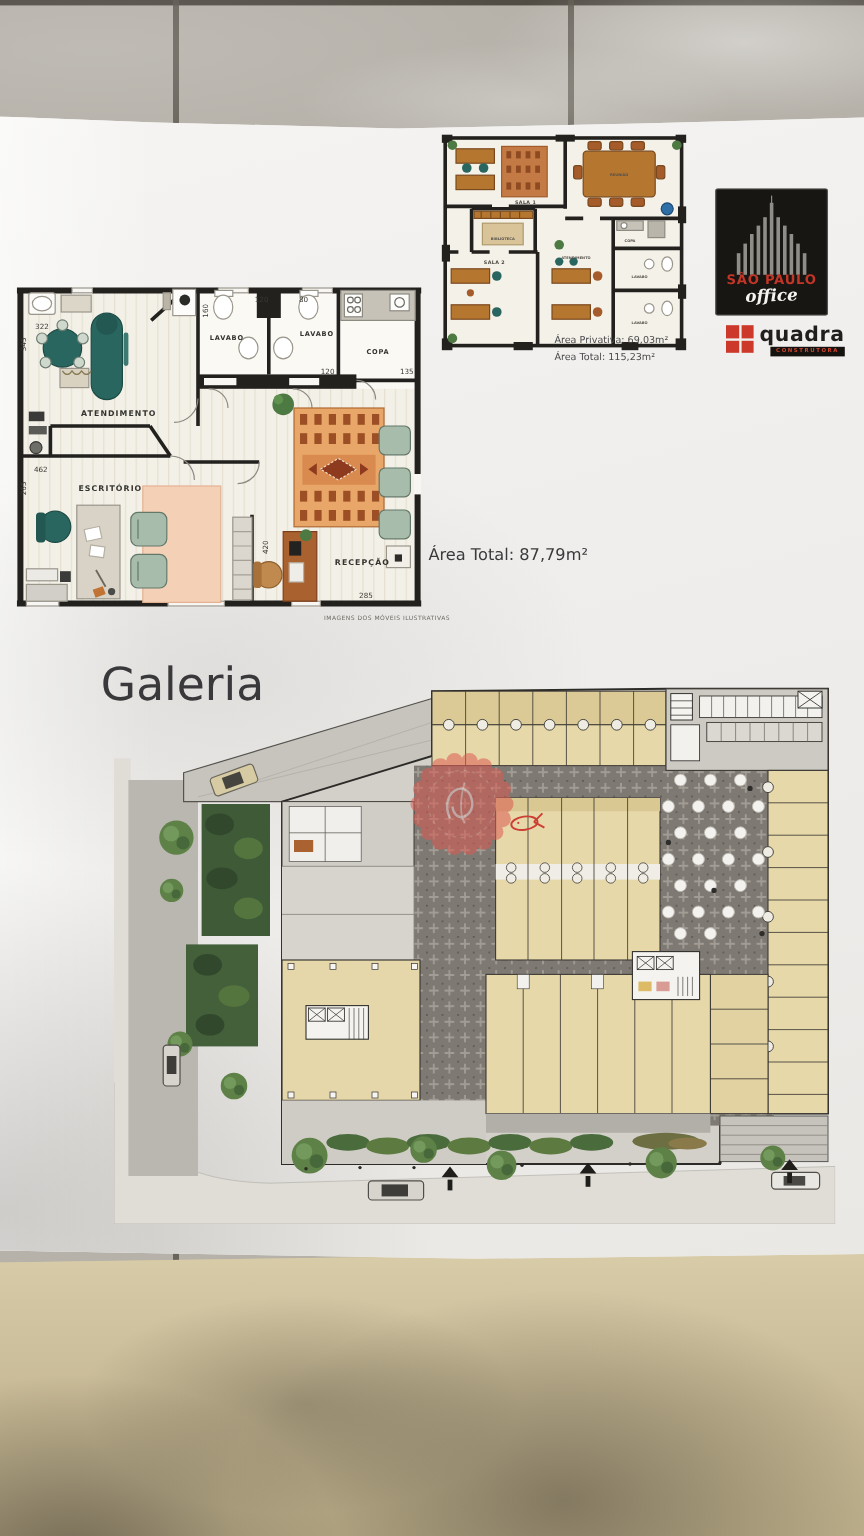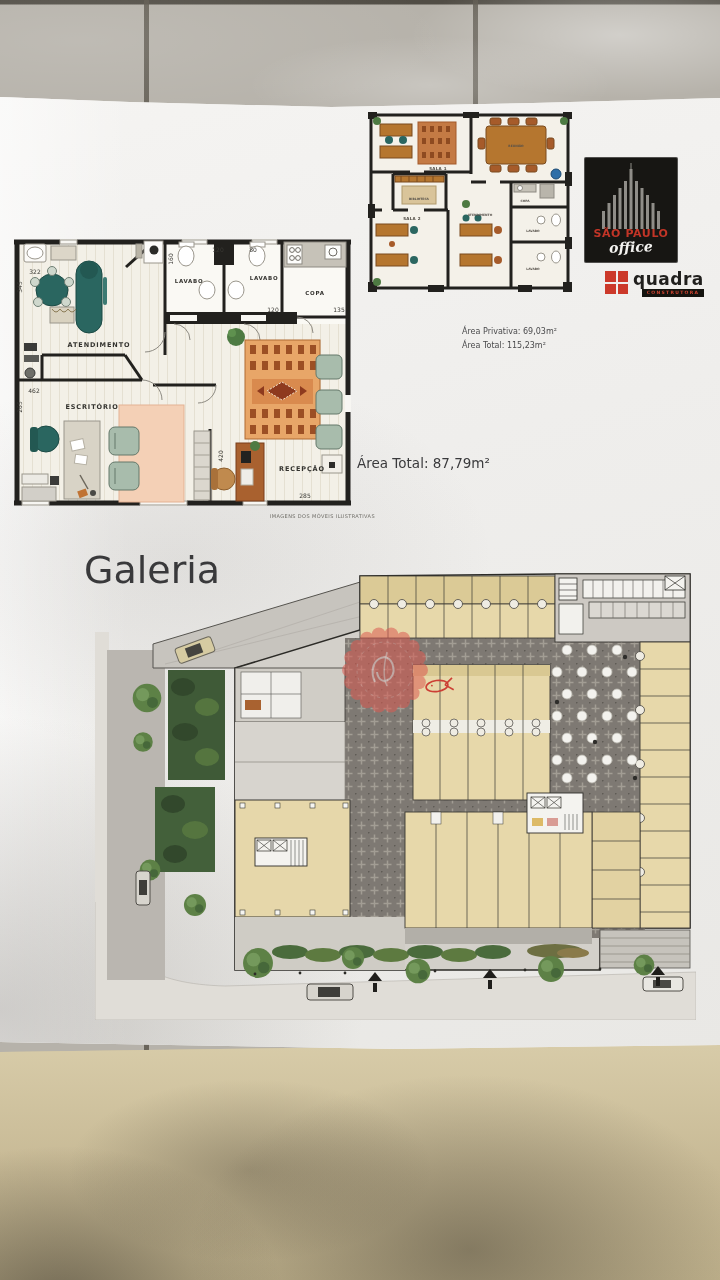--- a/index.html
+++ b/index.html
@@ -28,24 +28,24 @@
     background-color:#f1f0ee;
     background-image:
       radial-gradient(ellipse 520px 420px at 0px 1010px, rgba(104,99,92,0.28), transparent 70%),
       radial-gradient(ellipse 420px 260px at 180px 560px, rgba(90,86,80,0.10), transparent 75%),
       linear-gradient(90deg, rgba(255,255,255,0.55), rgba(255,255,255,0) 130px),
       linear-gradient(165deg,#f6f5f3 0%,#efeeec 45%,#e9e8e5 100%);}
   .abs{position:absolute;}
   .title{left:436px;top:316px;width:284px;font-size:34px;letter-spacing:-1px;color:#323234;}
   .galeria{left:64px;top:548px;font-size:38px;letter-spacing:0;color:#39393b;margin-left:20px;}
   .area-main{left:357px;top:451px;font-size:13.5px;line-height:24px;color:#3a3a3c;}
-  .area-small{left:462px;top:277px;font-size:8px;line-height:14px;color:#4a4a4c;margin-top:48px;}
+  .area-small{left:462px;top:277px;font-size:8px;line-height:14px;color:#4a4a4c;}
   .disclaimer{left:270px;top:513px;font-size:5px;letter-spacing:0.4px;color:#6e6c66;}
   
-  .sp-logo{left:584px;top:157px;width:94px;height:106px;background:#171613;border-radius:2px;
+  .sp-logo{left:596px;top:157px;width:94px;height:106px;background:#171613;border-radius:2px;
     box-shadow:0 0 0 1px rgba(255,255,255,0.25) inset;}
   .sp-name{position:absolute;left:0;top:70px;width:94px;text-align:center;color:#c23527;
     font-weight:bold;font-size:11px;letter-spacing:0.6px;}
   .sp-office{position:absolute;left:0;top:82px;width:94px;text-align:center;color:#f4f3f0;
     font-family:"DejaVu Serif","Liberation Serif",serif;font-style:italic;font-weight:bold;
     font-size:14px;transform:rotate(-2deg);}
   
   .quadra{left:605px;top:270px;width:100px;height:30px;padding-left:28px;}
   .q-icon{position:absolute;left:0;top:1px;width:23px;height:23px;display:grid;
     grid-template-columns:1fr 1fr;grid-template-rows:1fr 1fr;gap:2px;}

